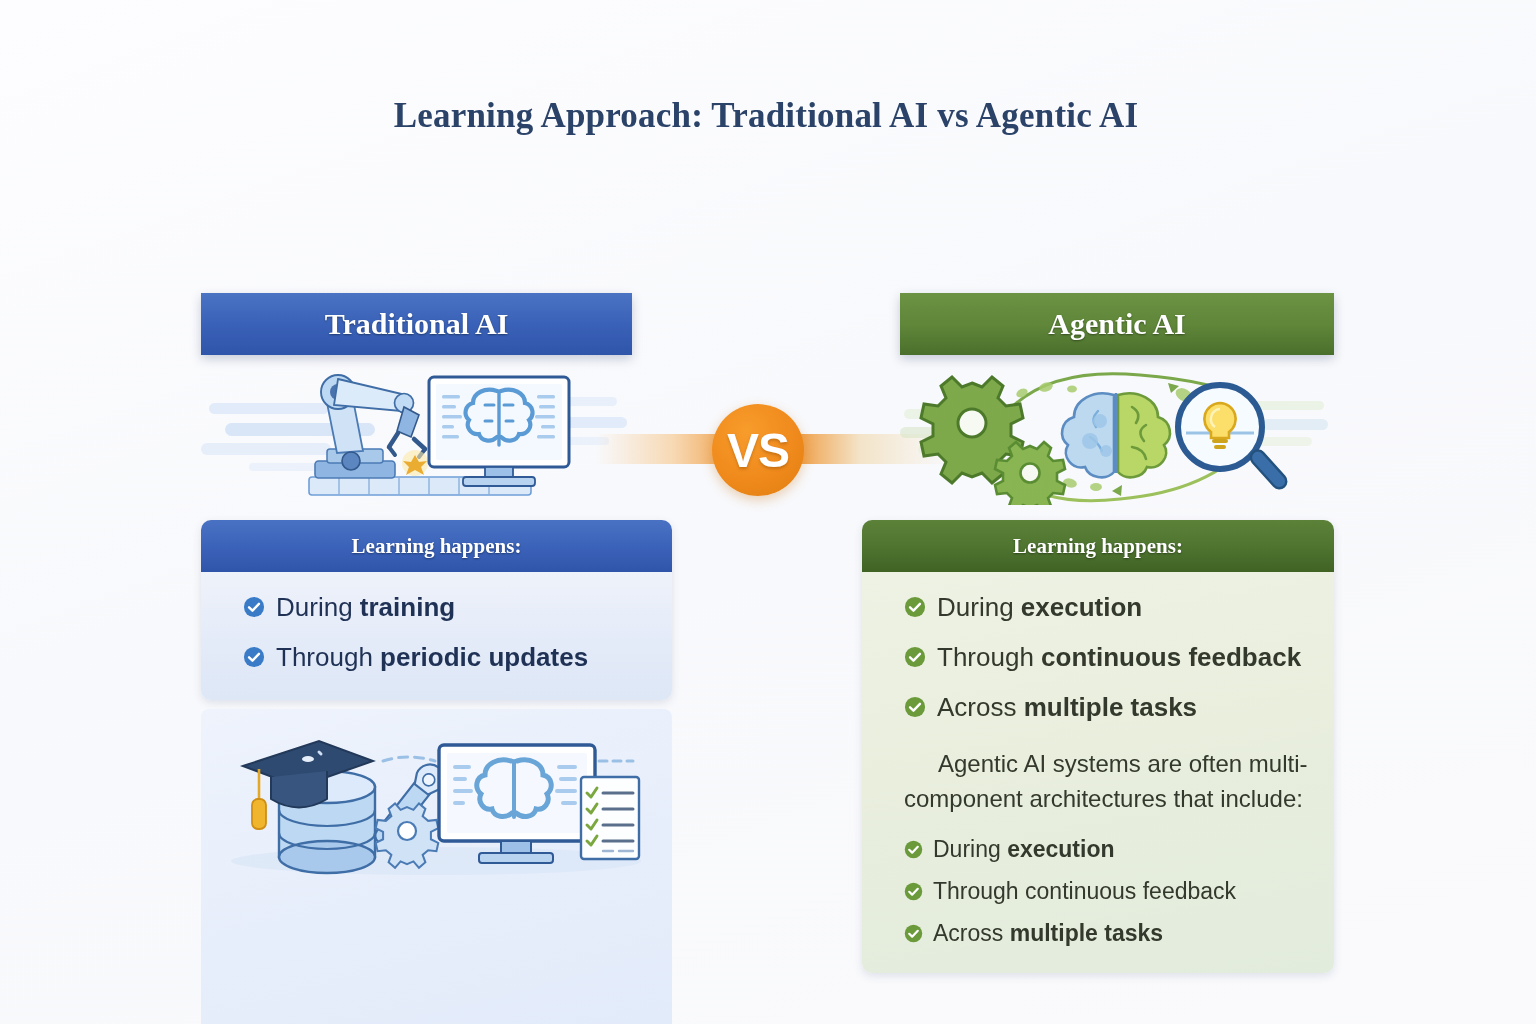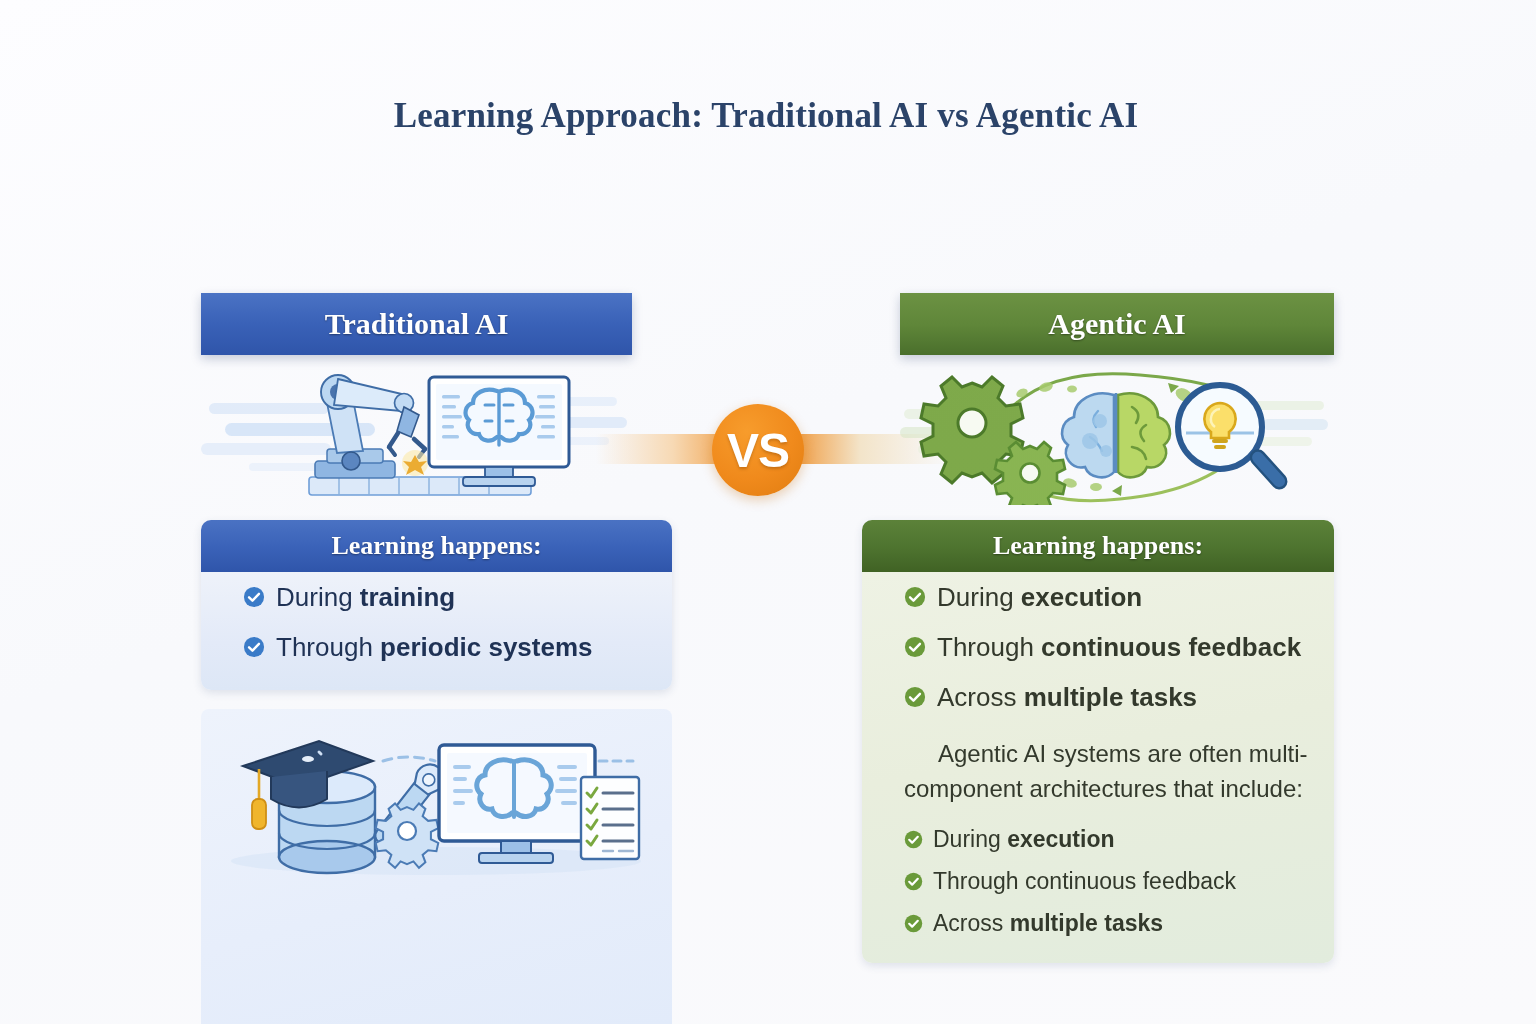--- a/index.html
+++ b/index.html
@@ -92,31 +92,31 @@
     overflow: hidden;
     box-shadow: 0 3px 9px rgba(40,60,110,.13);
   }
   #card-left  { left: 201px; top: 520px; width: 471px; }
   #card-right { left: 862px; top: 520px; width: 472px; }
 
   .card-head {
     height: 52px;
     display: flex; align-items: center; justify-content: center;
     font-family: "Liberation Serif", serif;
-    font-size: 26px; font-weight: 700; color: #fff;
+    font-size: 21px; font-weight: 700; color: #fff;
     text-shadow: 0 1px 2px rgba(0,0,0,.40);
   }
   #card-left .card-head {
     background: linear-gradient(180deg, #4a72c3 0%, #3b63b9 50%, #2f55aa 100%);
   }
   #card-right .card-head {
     background: linear-gradient(180deg, #5c8239 0%, #4f7530 50%, #406224 100%);
   }
 
-  .card-body { padding: 0 0 18px 0; }
+  .card-body { padding: 10px 0 18px 0; }
   #card-left .card-body {
     background: linear-gradient(180deg, #eef2fa 0%, #e3eaf8 60%, #dde7f6 100%);
   }
   #card-right .card-body {
     background: linear-gradient(170deg, #eef2e4 0%, #e9eedd 45%, #e2ecdd 100%);
   }
 
   
   .row {
     display: flex; align-items: center;
@@ -259,21 +259,21 @@
         <span class="txt"><span>During </span><b>training</b></span>
       </div>
 
       <div class="row">
         <span class="chk">
           <svg viewBox="0 0 24 24">
               <circle cx="12" cy="12" r="11" fill="#3a7bc8"></circle>
               <path d="M6.6 12.4 L10.3 16 L17.4 8.6" stroke="#fff" stroke-width="2.6" fill="none" stroke-linecap="round" stroke-linejoin="round"></path>
             </svg>
         </span>
-        <span class="txt"><span>Through </span><b>periodic systems</b></span>
+        <span class="txt"><span>Through </span><b>periodic updates</b></span>
       </div>
 
     </div>
   </div>
 
   <div id="illu-bottom-left">
     <svg viewBox="0 0 471 315" width="471" height="315">
 
       <ellipse cx="235" cy="152" rx="205" ry="14" fill="#d6e3f6" opacity=".55"></ellipse>
 

